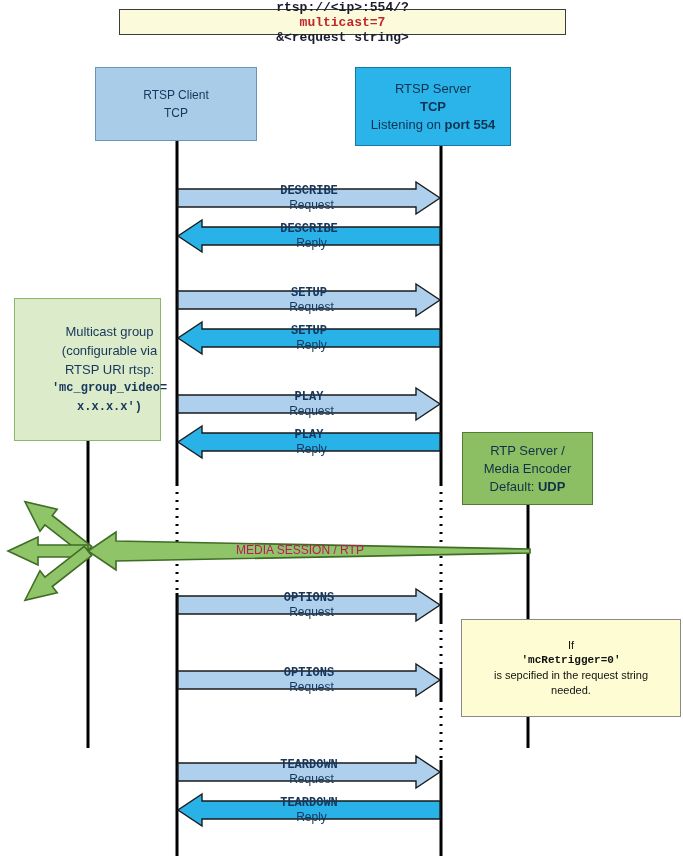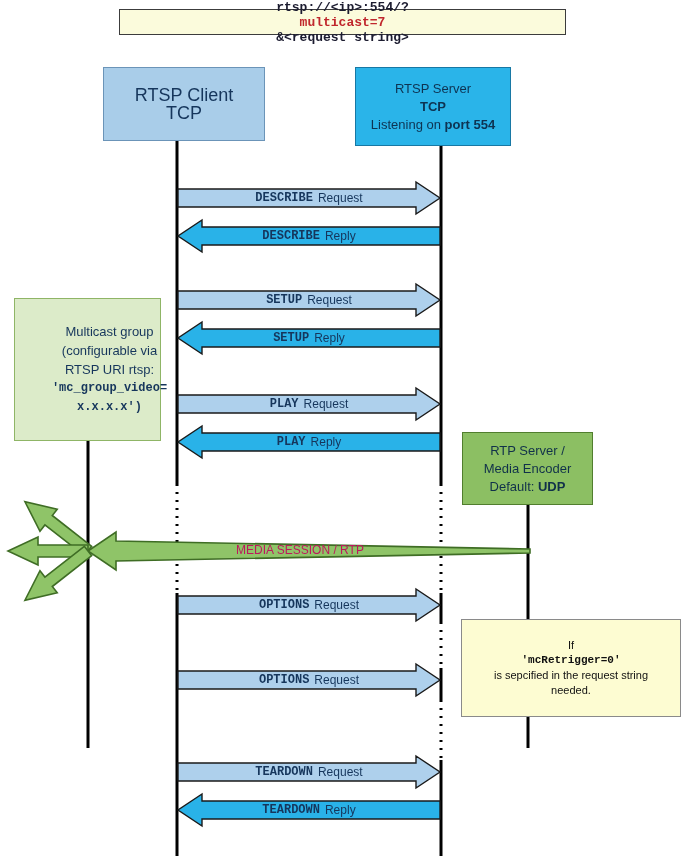--- a/index.html
+++ b/index.html
@@ -18,40 +18,40 @@
   .box { position:absolute; display:flex; flex-direction:column; align-items:center;
          justify-content:center; text-align:center; color:var(--c-text,#16365c); }
   .url-box { position:absolute; left:119px; top:9px; width:447px; height:26px;
              background:var(--c-url_box,#fbfbdc); border:1px solid #3c3c3c;
              display:flex; align-items:center; justify-content:center;
              font-family:"Liberation Mono", monospace; font-weight:bold; font-size:13px;
              color:#1c1c30; white-space:pre;flex-direction:column; }
   .u-red { color:var(--c-highlight,#c0272d); }
   .client-box   { left:95px;  top:67px;  width:162px; height:74px;
                   background:var(--c-client_box,#a9cde9); border:1px solid #6b94b8;
-                  font-size:18px; line-height:18px;margin-left:8px; }
+                  font-size:12px; line-height:18px; }
   .server-box   { left:355px; top:67px;  width:156px; height:79px;
                   background:var(--c-server_box,#2ab4e9); border:1px solid #1878a4;
                   font-size:13px; line-height:18px; color:#0e3352; }
   .multicast-box{ left:14px;  top:298px; width:147px; height:143px;
                   background:var(--c-multicast_box,#dcebc9); border:1px solid #8fb566;
                   font-size:13px; line-height:19px;padding-left:44px; }
   .rtp-box      { left:462px; top:432px; width:131px; height:73px;
                   background:var(--c-rtp_box,#8cbf63); border:1px solid #517e2e;
                   font-size:13px; line-height:18px; color:#11314a; }
   .note-box     { left:461px; top:619px; width:220px; height:98px;
                   background:var(--c-note_box,#fdfcd2); border:1px solid #8a8a8a;
                   font-size:11px; line-height:15px; color:#111; padding:0; }
   .mono    { font-family:"Liberation Mono", monospace; font-weight:bold; }
   .mono-sm { font-family:"Liberation Mono", monospace; font-weight:bold; font-size:12px; }
 
   
   .arrow-label { position:absolute; left:178px; width:262px; height:18px;
                  display:flex; align-items:center; justify-content:center;
-                 font-size:12px; color:var(--c-text,#16365c); }
+                 font-size:12px; color:var(--c-text,#16365c);flex-direction:column; }
   .arrow-label .verb { font-family:"Liberation Mono", monospace; font-weight:bold; }
   .arrow-label .kind { margin-left:5px; }
   .media-label { position:absolute; left:150px; top:543px; width:300px; text-align:center;
                  font-size:12px; color:#be185d; }
   b { font-weight:bold; }
 </style>
 </head>
 <body>
 
 <div class="canvas">

